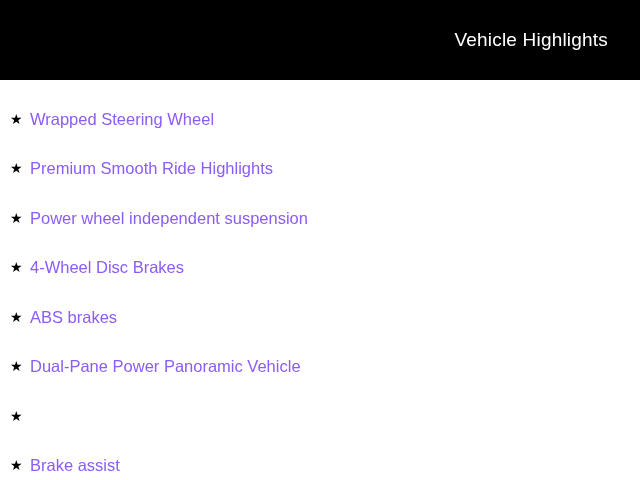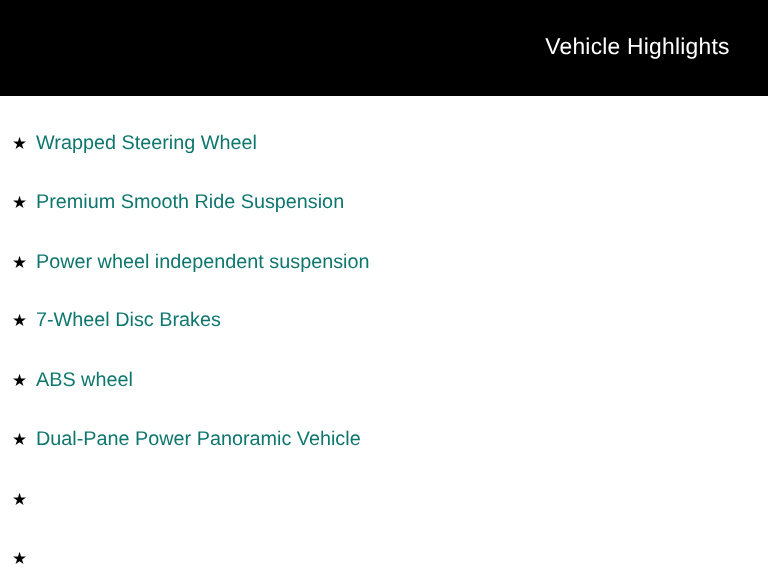--- a/index.html
+++ b/index.html
@@ -51,21 +51,21 @@
   }
   .bullet-star {
     flex: 0 0 auto;
     width: 20px;
     color: #000000;
     font-size: 14px;
     line-height: 14px;
     text-align: left;
   }
   .highlight-label {
-    color: #0f766e;
+    color: #8b5cf6;
     font-size: 16.5px;
     line-height: 20px;
     white-space: nowrap;
   }
 </style>
 </head>
 <body>
 
 <div class="page">
 
@@ -75,46 +75,47 @@
 
   <ul class="highlights">
 
     <li class="highlight-item">
       <span class="bullet-star">★</span>
       <span class="highlight-label">Wrapped Steering Wheel</span>
     </li>
 
     <li class="highlight-item">
       <span class="bullet-star">★</span>
-      <span class="highlight-label">Premium Smooth Ride Suspension</span>
+      <span class="highlight-label">Premium Smooth Ride Highlights</span>
     </li>
 
     <li class="highlight-item">
       <span class="bullet-star">★</span>
       <span class="highlight-label">Power wheel independent suspension</span>
     </li>
 
     <li class="highlight-item">
       <span class="bullet-star">★</span>
-      <span class="highlight-label">7-Wheel Disc Brakes</span>
+      <span class="highlight-label">4-Wheel Disc Brakes</span>
     </li>
 
     <li class="highlight-item">
       <span class="bullet-star">★</span>
-      <span class="highlight-label">ABS wheel</span>
+      <span class="highlight-label">ABS brakes</span>
     </li>
 
     <li class="highlight-item">
       <span class="bullet-star">★</span>
       <span class="highlight-label">Dual-Pane Power Panoramic Vehicle</span>
     </li>
 
     <li class="highlight-item">
       <span class="bullet-star">★</span>
     </li>
 
     <li class="highlight-item">
       <span class="bullet-star">★</span>
+      <span class="highlight-label">Brake assist</span>
     </li>
 
   </ul>
 
 </div>
 
 </body></html>

